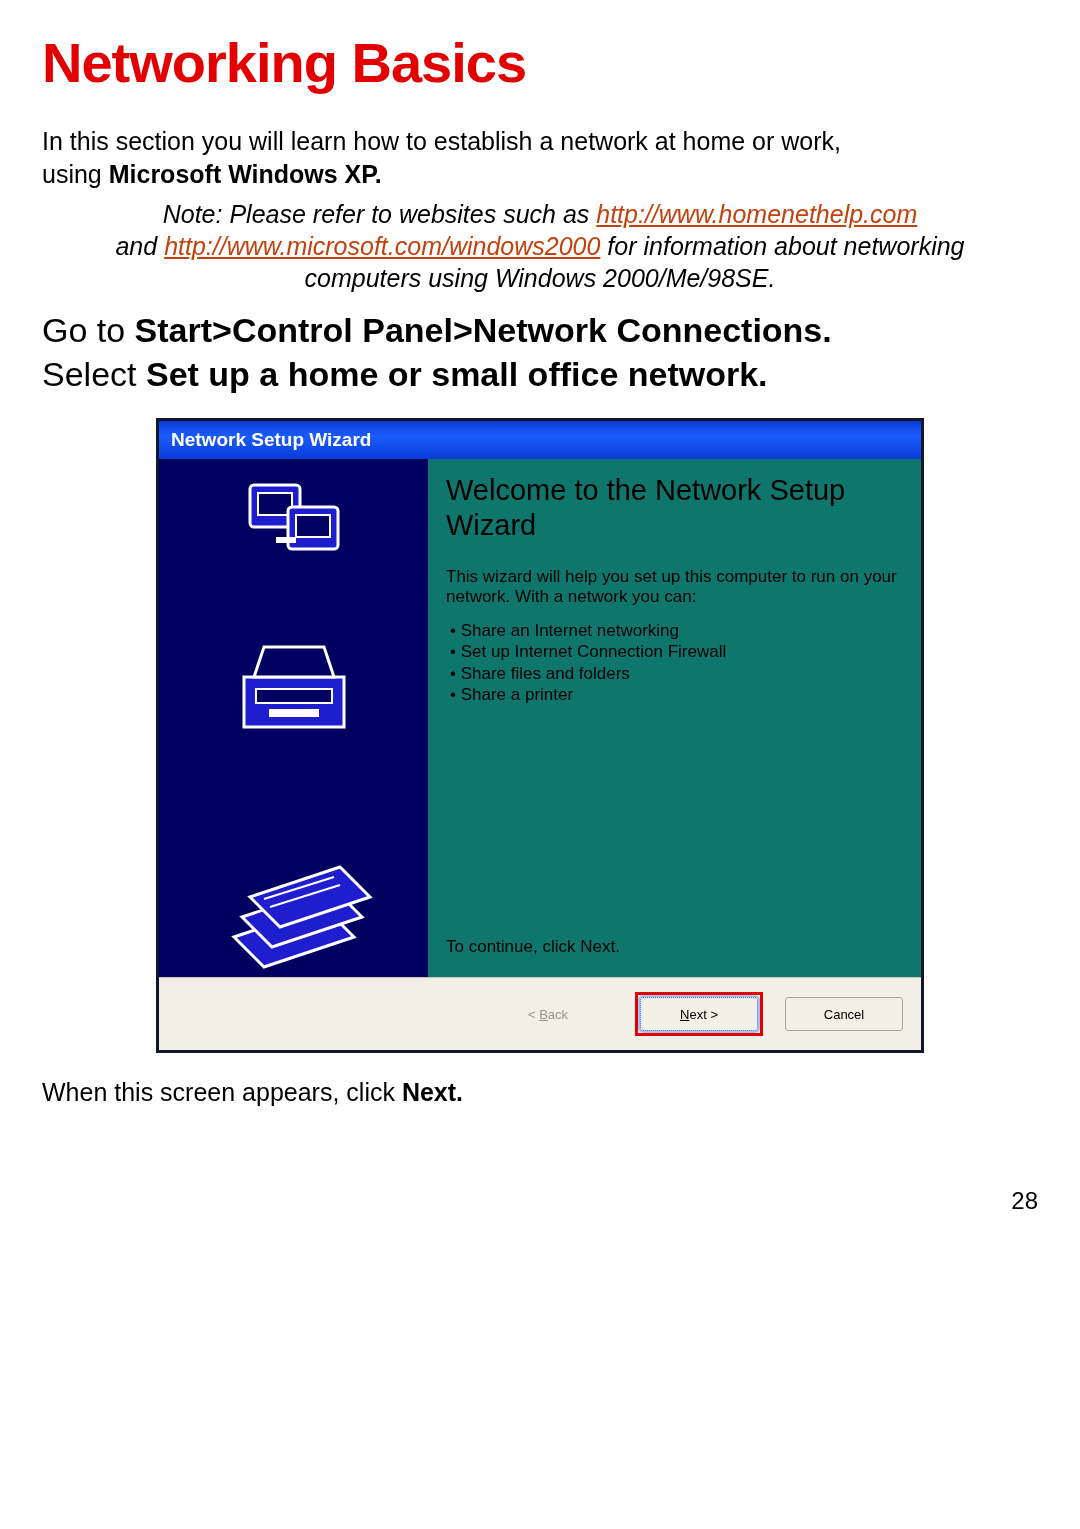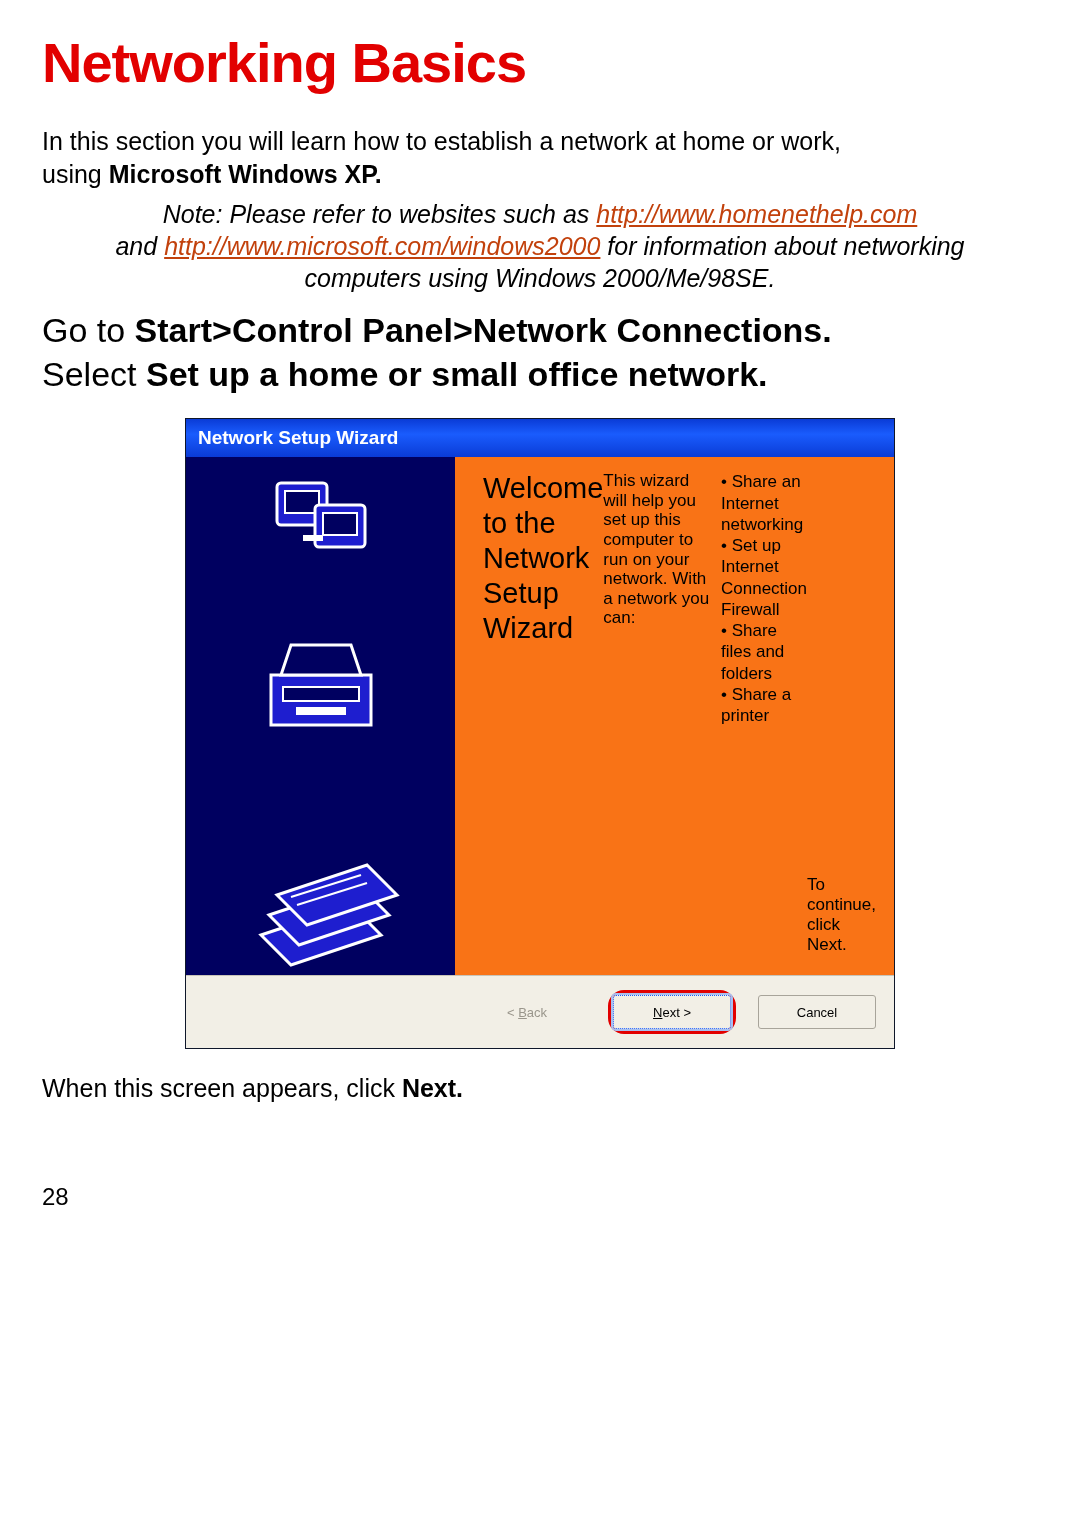--- a/index.html
+++ b/index.html
@@ -43,23 +43,23 @@
     text-decoration: underline;
   }
   .instructions {
     font-size: 34px;
     line-height: 1.3;
     margin: 0 0 22px 0;
   }
   
   .wizard {
     margin: 0 auto;
-    width: 710px;
-    border: 1px solid #0f172a;
-    background: #f97316;
+    width: 768px;
+    border: 3px solid #0f172a;
+    background: #0f766e;
     font-family: Tahoma, Arial, sans-serif;
   }
   .wiz-titlebar {
     background: linear-gradient(to bottom, #0a3bd6, #1a5cfd 40%, #0a3bd6);
     color: #fff;
     font-weight: bold;
     font-size: 19px;
     padding: 8px 12px 8px 12px;
   }
   .wiz-body {
@@ -71,23 +71,23 @@
     background: #000060;
     display:flex;
     flex-direction:column;
     align-items:center;
     padding-top:18px;
     gap:70px;
   }
   .wiz-side svg { display:block; }
   .wiz-main {
     flex: 1;
-    padding: 14px 18px 10px 28px;
+    padding: 14px 18px 10px 18px;
     display:flex;
-    flex-direction:row;
+    flex-direction:column;
   }
   .wiz-heading {
     font-size: 29px;
     font-weight: normal;
     margin: 0 0 24px 0;
     line-height:1.2;
   }
   .wiz-text {
     font-size: 17px;
     line-height:1.15;
@@ -130,32 +130,33 @@
   .wiz-btn.disabled {
     color: #9a968c;
     border:none;
     background:transparent;
     cursor:default;
   }
   .wiz-btn u { text-decoration: underline; }
   .next-highlight {
     border: 3px solid #e20000;
     padding: 2px;
-    border-radius: 16px;
+    border-radius: 0;
     display:inline-flex;
+    margin-left:6px;
   }
   .next-highlight .wiz-btn {
     border: 1px dotted #1a5cfd;
     outline: 2px solid #a8c0f0;
   }
   .after-text {
     font-size: 25px;
   }
   .pagenum {
-    text-align:left;
+    text-align:right;
     font-size:24px;
     margin-top:80px;
   }
 </style>
 </head>
 <body>
 
 <div class="page">
 
   <h1 class="title">Networking Basics</h1>

